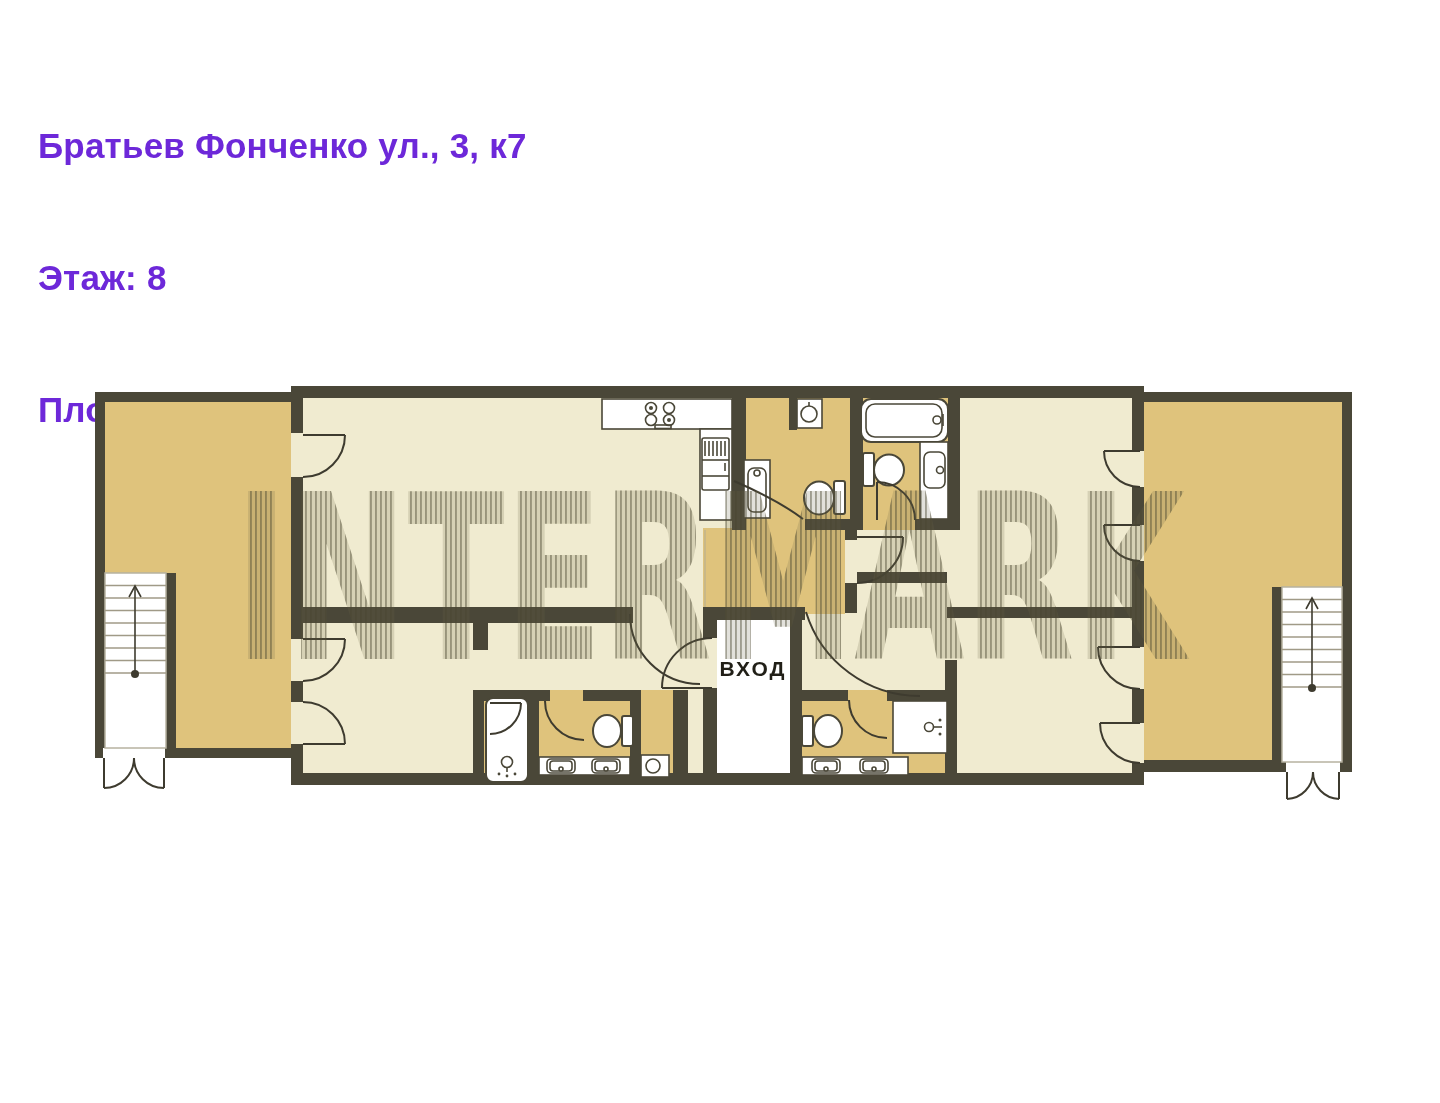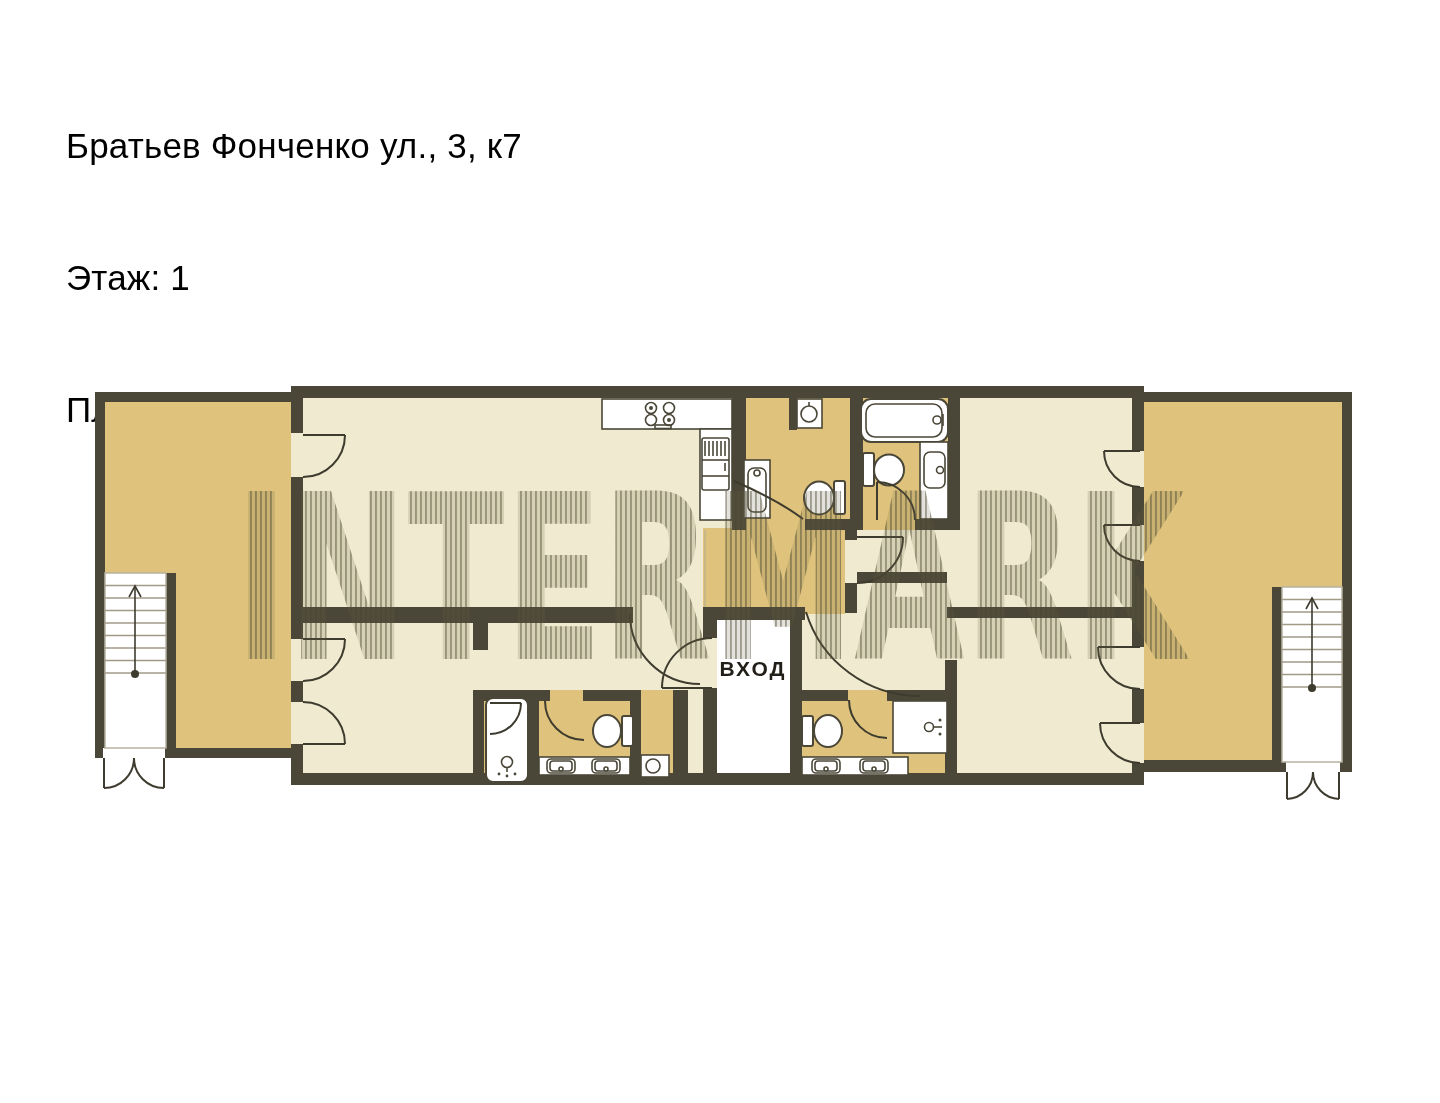--- a/index.html
+++ b/index.html
@@ -1,19 +1,19 @@
 <!DOCTYPE html>
 <html><head>
 <meta charset="utf-8">
 <style>
   html,body{margin:0;padding:0;background:#ffffff;}
   .page{position:relative;width:1440px;height:1103px;background:#ffffff;overflow:hidden;
         font-family:"Liberation Sans", sans-serif;}
-  .header{position:absolute;left:66px;top:36px;color:#000000;font-size:35px;line-height:44px;
-          font-weight:400;letter-spacing:0.2px;white-space:pre;}
+  .header{position:absolute;left:38px;top:36px;color:#6d28d9;font-size:35px;line-height:44px;
+          font-weight:700;letter-spacing:0.2px;white-space:pre;}
   .header div{margin:0;}
   svg{position:absolute;left:0;top:0;}
   .wall{fill:#4a4738;}
   .room{fill:#f0ebd0;}
   .tan{fill:#dfc37c;}
   .wht{fill:#ffffff;}
   .fx{fill:#ffffff;stroke:#4a4738;stroke-width:2;}
   .fxt{fill:#ffffff;stroke:#4a4738;stroke-width:1.6;}
   .fxl{fill:none;stroke:#4a4738;stroke-width:1.6;}
   .arc{fill:none;stroke:#3e3b2f;stroke-width:2;}
@@ -24,21 +24,21 @@
               letter-spacing:2px;fill:#211f17;}
   .wm-text{font-family:"DejaVu Sans",sans-serif;font-weight:bold;font-size:230px;}
 </style>
 </head>
 <body>
 
 <div class="page">
 
   <div class="header">
     <div>Братьев Фонченко ул., 3, к7</div>
-    <div>Этаж: 1</div>
+    <div>Этаж: 8</div>
     <div>Площадь: 150,0 кв.м</div>
   </div>
 
   <svg width="1440" height="1103" viewBox="0 0 1440 1103">
     <defs>
       <pattern id="wmstripes" width="5" height="10" patternUnits="userSpaceOnUse">
         <rect width="5" height="10" fill="#6e6849" opacity="0.22"></rect>
         <rect width="1.9" height="10" fill="#4a452f" opacity="0.5"></rect>
       </pattern>
     </defs>

